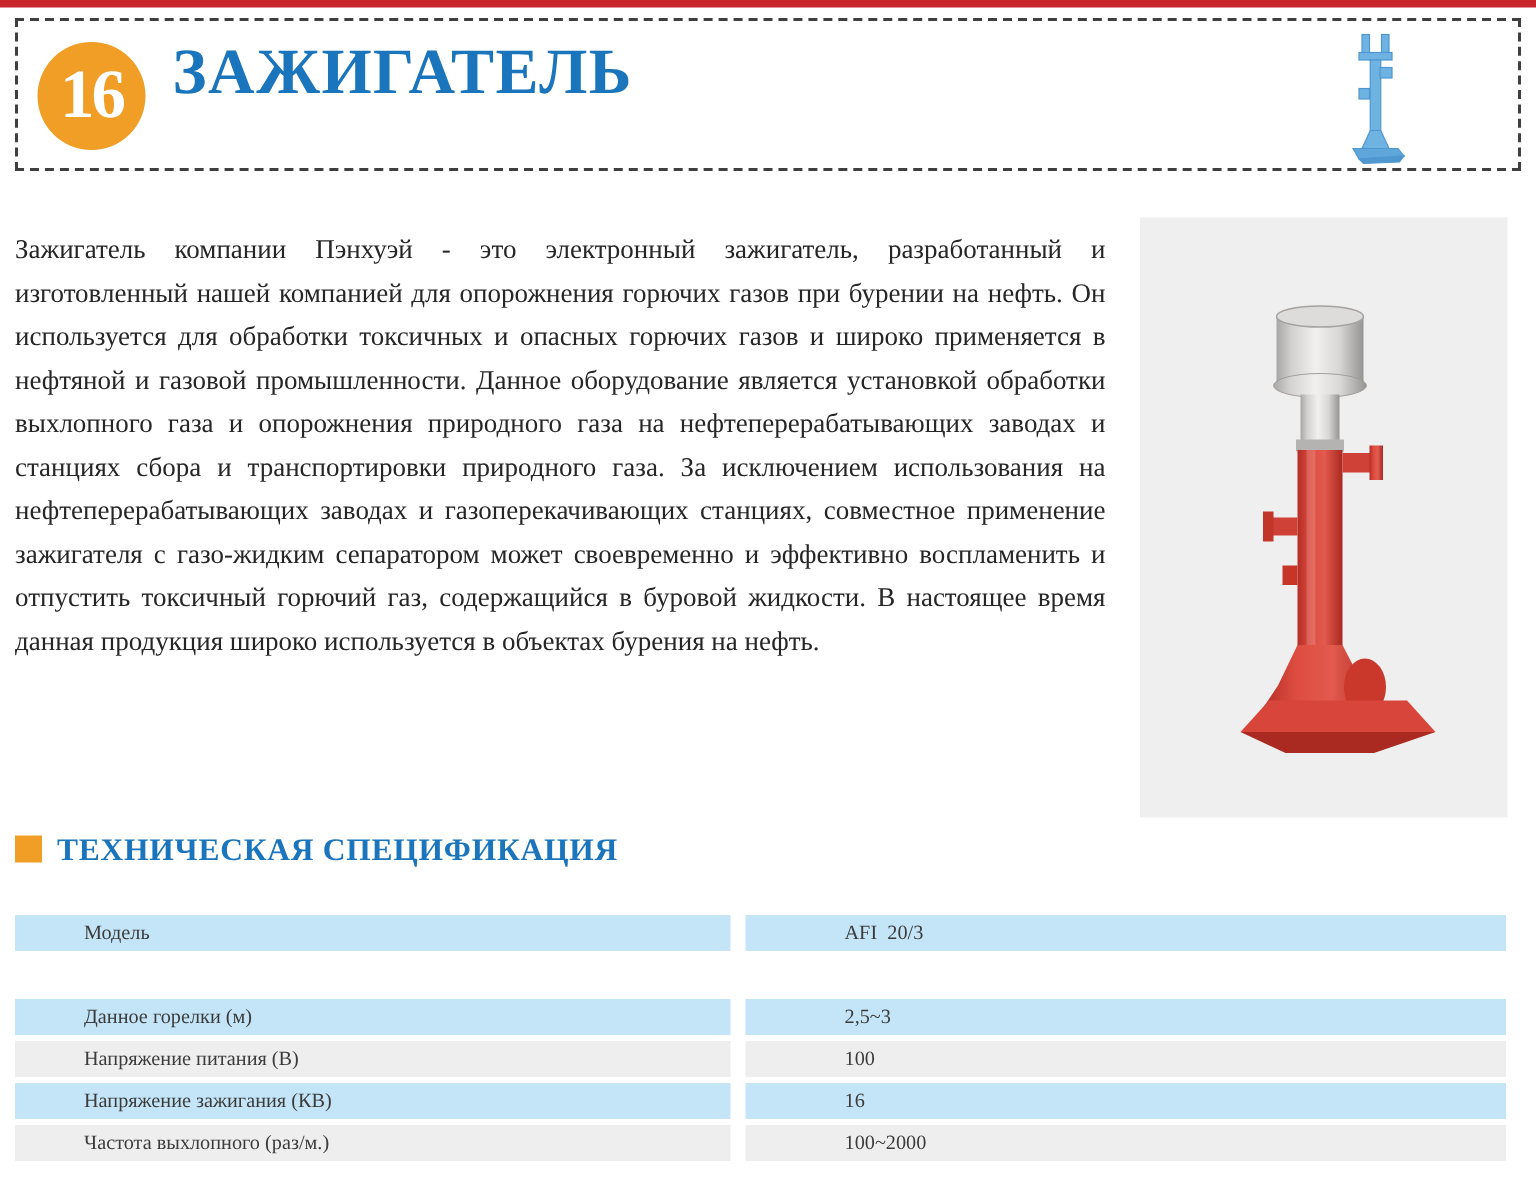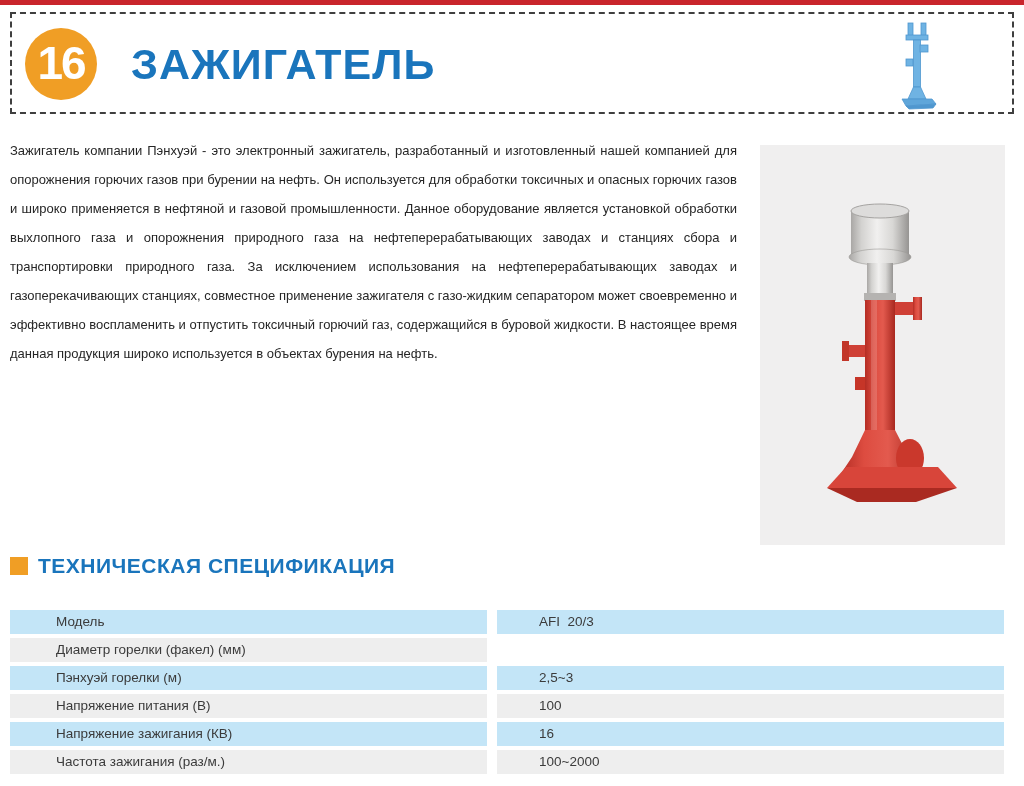--- a/index.html
+++ b/index.html
@@ -1,47 +1,47 @@
 <!DOCTYPE html>
 <html style="--accent-blue: #1a75bc; --accent-orange: #f09e25; --top-line-red: #c9252c; --table-row-blue: #c3e5f7; --table-row-gray: #eeeeee; --photo-bg: #f0efef; --product-red: #d8453a; --product-cap-silver: #d7d6d5; --thumb-blue: #6fb3e3;"><head>
 <meta charset="utf-8">
 <style>
   html,body{margin:0;padding:0;}
   body{
     width:1024px;height:786px;background:#ffffff;overflow:hidden;
     font-family:"Liberation Sans",sans-serif;position:relative;
   }
-  .page{position:absolute;inset:0;width:1024px;height:590px;}
+  .page{position:absolute;inset:0;width:1024px;height:590px;font-family:Liberation Serif, serif;}
 
   
   .topline{position:absolute;left:0;top:0;width:1024px;height:5px;background:var(--top-line-red);}
 
   
   .hdr-box{
     position:absolute;left:10px;top:12px;width:1000px;height:98px;
     border:2px dashed #3f3f3f;background:#ffffff;
   }
   .num-circle{
     position:absolute;left:13px;top:14px;width:72px;height:72px;border-radius:50%;
     background:var(--accent-orange);display:flex;align-items:center;justify-content:center;
   }
   .num-circle span{
     color:#ffffff;font-size:46px;font-weight:bold;letter-spacing:-2px;line-height:1;
     transform:translateY(-1px);
   }
   .title{
-    position:absolute;left:103px;top:10px;margin:16px;
+    position:absolute;left:103px;top:10px;margin:0;
     font-size:43px;font-weight:bold;color:var(--accent-blue);letter-spacing:1px;
   }
   .thumb{position:absolute;left:883px;top:5px;}
 
   
   .desc{
-    position:absolute;left:10px;top:136px;width:727px;margin:0;
-    font-size:13px;line-height:29px;color:#262626;text-align:justify;
+    position:absolute;left:10px;top:152px;width:727px;margin:0;
+    font-size:18px;line-height:29px;color:#262626;text-align:justify;
   }
 
   
   .photo{
     position:absolute;left:760px;top:145px;width:245px;height:400px;
     background:var(--photo-bg);
   }
 
   
   .spec-hdr{position:absolute;left:10px;top:557px;display:flex;align-items:center;}
@@ -49,21 +49,21 @@
   .spec-hdr h2{
     margin:0 0 0 10px;font-size:21px;font-weight:bold;color:var(--accent-blue);
     letter-spacing:0.5px;line-height:18px;
   }
 
   
   .spec-table{position:absolute;left:10px;top:610px;width:994px;}
   .spec-row{display:flex;height:24px;margin-bottom:4px;}
   .spec-row .cell{line-height:24px;font-size:13.5px;color:#3b3b3b;}
   .spec-row .label{width:477px;padding-left:46px;box-sizing:border-box;margin-right:10px;}
-  .spec-row .value{flex:1;padding-left:42px;box-sizing:border-box;white-space:pre;}
+  .spec-row .value{flex:1;padding-left:66px;box-sizing:border-box;white-space:pre;}
   .spec-row:nth-child(odd) .cell{background:var(--table-row-blue);}
   .spec-row:nth-child(even) .cell{background:var(--table-row-gray);}
 </style>
 </head>
 <body>
 
 <div class="page">
 
   <div class="topline"></div>
 
@@ -138,37 +138,36 @@
     <h2>ТЕХНИЧЕСКАЯ СПЕЦИФИКАЦИЯ</h2>
   </div>
 
   <div class="spec-table" id="spec-table">
     <div class="spec-row">
       <div class="cell label">Модель</div>
       <div class="cell value">AFI  20/3</div>
     </div>
 
     <div class="spec-row">
-      <div class="cell label">Диаметр горелки (факел) (мм)</div>
     </div>
 
     <div class="spec-row">
-      <div class="cell label">Пэнхуэй горелки (м)</div>
+      <div class="cell label">Данное горелки (м)</div>
       <div class="cell value">2,5~3</div>
     </div>
 
     <div class="spec-row">
       <div class="cell label">Напряжение питания (В)</div>
       <div class="cell value">100</div>
     </div>
 
     <div class="spec-row">
       <div class="cell label">Напряжение зажигания (КВ)</div>
       <div class="cell value">16</div>
     </div>
 
     <div class="spec-row">
-      <div class="cell label">Частота зажигания (раз/м.)</div>
+      <div class="cell label">Частота выхлопного (раз/м.)</div>
       <div class="cell value">100~2000</div>
     </div>
   </div>
 
 </div>
 
 </body></html>

